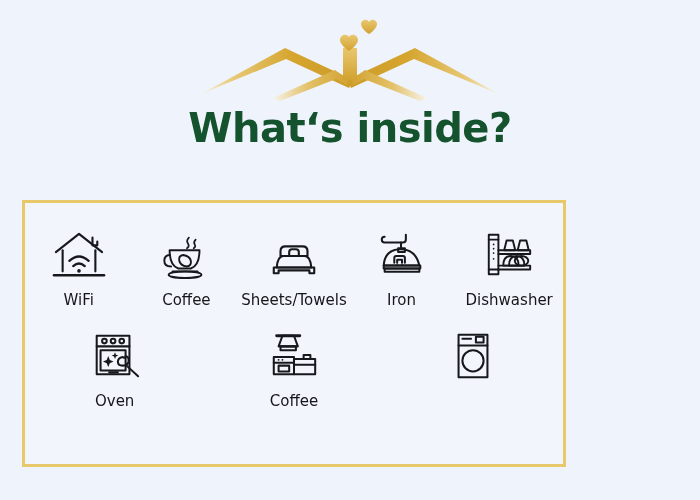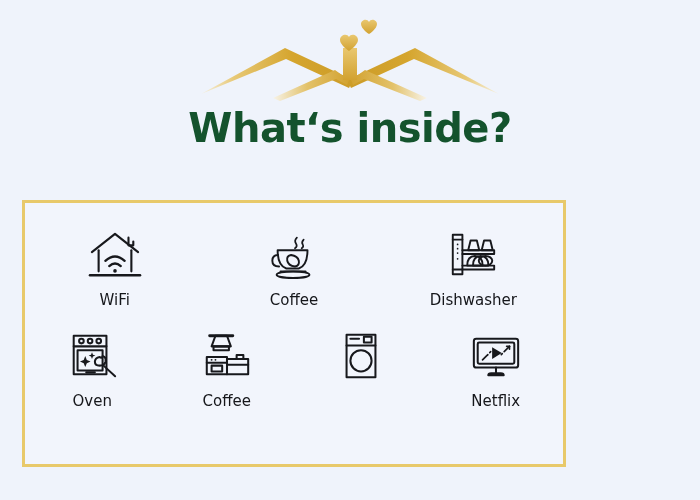--- a/index.html
+++ b/index.html
@@ -156,21 +156,45 @@
         <path d="M13.5 27 q-6 0 -6 6 q0 6 7 6"></path>
         <path d="M16 44 L42 44"></path>
         <ellipse cx="29" cy="47.5" rx="17" ry="3.4"></ellipse>
         <path d="M27 27 q7 1 8 6 q1 5 -4 6 q-7 -1 -8 -6 q-1 -5 4 -6 Z"></path>
         <path d="M33 9 q-3 3 -1 6 q2 3 -1 5" stroke-width="1.8"></path>
         <path d="M40 11 q-2.5 2.5 -1 5 q1.5 2.5 -1 4" stroke-width="1.8"></path>
       </svg>
       <div class="amenity-label">Coffee</div>
     </div>
 
-
+    <div class="amenity-cell">
+      <svg class="amenity-icon" viewBox="0 0 60 54" fill="none" stroke="#17181c" stroke-width="2.2" stroke-linecap="round" stroke-linejoin="round">
+        <path d="M16 23 q0 -5 5 -5 L39 18 q5 0 5 5 L44 28 L16 28 Z"></path>
+        <path d="M25 24 q0 -3 3 -3 L32 21 q3 0 3 3 L35 28 L25 28 Z"></path>
+        <path d="M12 40 q1 -12 7 -12 L41 28 q6 0 7 12 Z"></path>
+        <path d="M9 40 L51 40 L51 46 L46 46 L46 43 L14 43 L14 46 L9 46 Z"></path>
+      </svg>
+      <div class="amenity-label">Sheets/Towels</div>
+    </div>
+
+    <div class="amenity-cell">
+      <svg class="amenity-icon" viewBox="0 0 60 54" fill="none" stroke="#17181c" stroke-width="2.1" stroke-linecap="round" stroke-linejoin="round">
+        <path d="M12 8 q-3 0 -3 3 q0 3 3 3 L31 14 q3 0 3 -3 L34 6"></path>
+        <path d="M29 14 L29 20"></path>
+        <path d="M26 20 L33 20 L33 24 L26 24 Z"></path>
+        <path d="M11 38 q1 -16 16 -17 q17 -1 21 17 Z"></path>
+        <path d="M11 38 L49 38 L49 41 L11 41 Z"></path>
+        <path d="M12 41 L48 41 L48 44.5 L12 44.5 Z"></path>
+        <path d="M22 35 L22 30 q0 -2 2 -2 L31 28 q2 0 2 2 L33 35"></path>
+        <path d="M25 35 L25 32 L30 32 L30 35"></path>
+        <circle cx="25" cy="36.5" r="0.7" fill="#17181c" stroke="none"></circle>
+        <circle cx="30" cy="36.5" r="0.7" fill="#17181c" stroke="none"></circle>
+      </svg>
+      <div class="amenity-label">Iron</div>
+    </div>
 
     <div class="amenity-cell">
       <svg class="amenity-icon" viewBox="0 0 60 54" fill="none" stroke="#17181c" stroke-width="2" stroke-linecap="round" stroke-linejoin="round">
         <path d="M9 6 L19 6 L19 47 L9 47 Z"></path>
         <path d="M9 11 L19 11"></path>
         <path d="M9 42 L19 42"></path>
         <circle cx="14" cy="16" r="0.9" fill="#17181c" stroke="none"></circle>
         <circle cx="14" cy="20.5" r="0.9" fill="#17181c" stroke="none"></circle>
         <circle cx="14" cy="25" r="0.9" fill="#17181c" stroke="none"></circle>
         <circle cx="14" cy="31" r="0.9" fill="#17181c" stroke="none"></circle>
@@ -226,31 +250,15 @@
       <svg class="amenity-icon" viewBox="0 0 60 54" fill="none" stroke="#17181c" stroke-width="2.1" stroke-linecap="round" stroke-linejoin="round">
         <path d="M15 5 L45 5 L45 49 L15 49 Z"></path>
         <path d="M15 16 L45 16"></path>
         <path d="M19 9 L28 9"></path>
         <path d="M33 7 L41 7 L41 13 L33 13 Z"></path>
         <circle cx="30" cy="32" r="11"></circle>
         <path d="M30 23 a9 9 0 0 1 0 18 a5.5 5.5 0 0 0 0 -18 Z" fill="#17181c" stroke="none"></path>
       </svg>
     </div>
 
-    <div class="amenity-cell">
-      <svg class="amenity-icon" viewBox="0 0 60 54" fill="none" stroke="#17181c" stroke-width="2.1" stroke-linecap="round" stroke-linejoin="round">
-        <rect x="7" y="9" width="46" height="30" rx="2.5"></rect>
-        <rect x="11" y="13" width="38" height="22" rx="1.5"></rect>
-        <path d="M26 18 L26 30 L36 24 Z" fill="#17181c" stroke="none"></path>
-        <path d="M16 31 L21.5 25.5" stroke-width="1.7"></path>
-        <path d="M23.5 23.5 L24.5 22.5" stroke-width="1.7"></path>
-        <path d="M44 17 L38.5 22.5" stroke-width="1.7"></path>
-        <path d="M36.5 24.5 L35.5 25.5" stroke-width="1.7"></path>
-        <path d="M44 17 L44 20" stroke-width="1.7"></path>
-        <path d="M44 17 L41 17" stroke-width="1.7"></path>
-        <path d="M30 39 L30 45"></path>
-        <path d="M22 47 L38 47 q0 -2 -3 -2 L25 45 q-3 0 -3 2 Z"></path>
-      </svg>
-      <div class="amenity-label">Netflix</div>
-    </div>
 
   </div>
 </div>
 
 </body></html>

